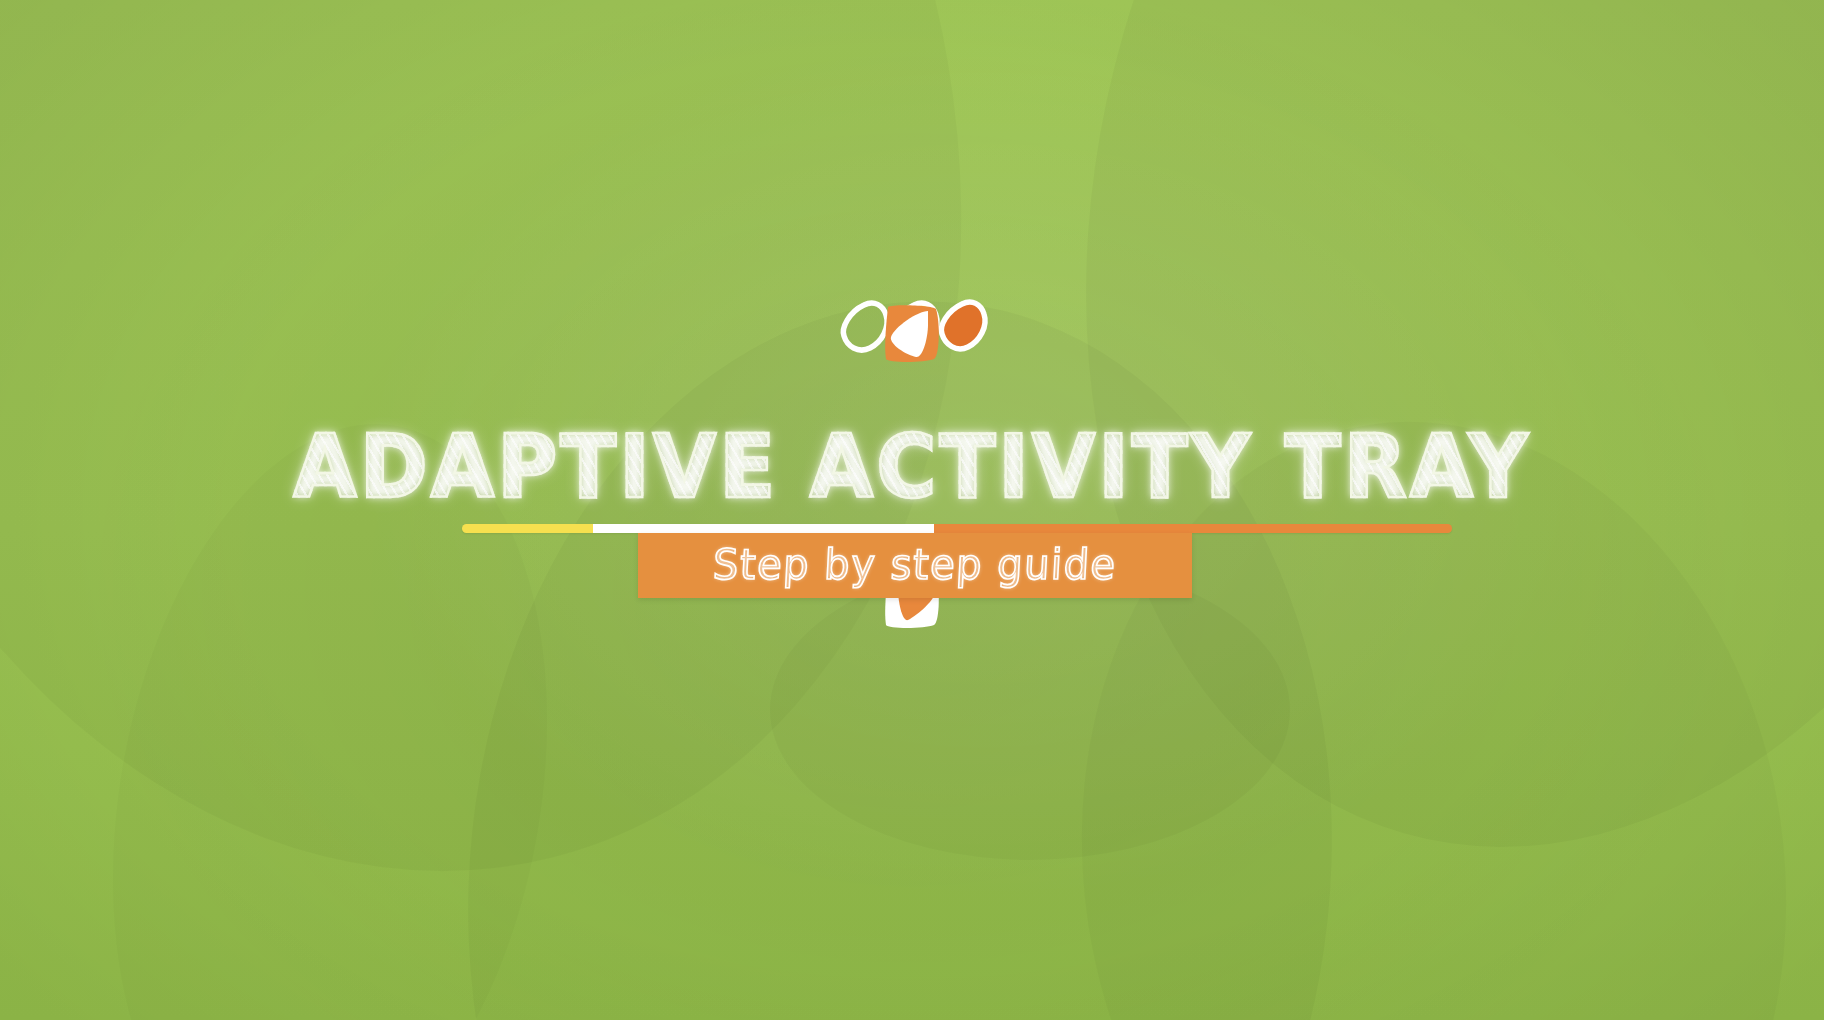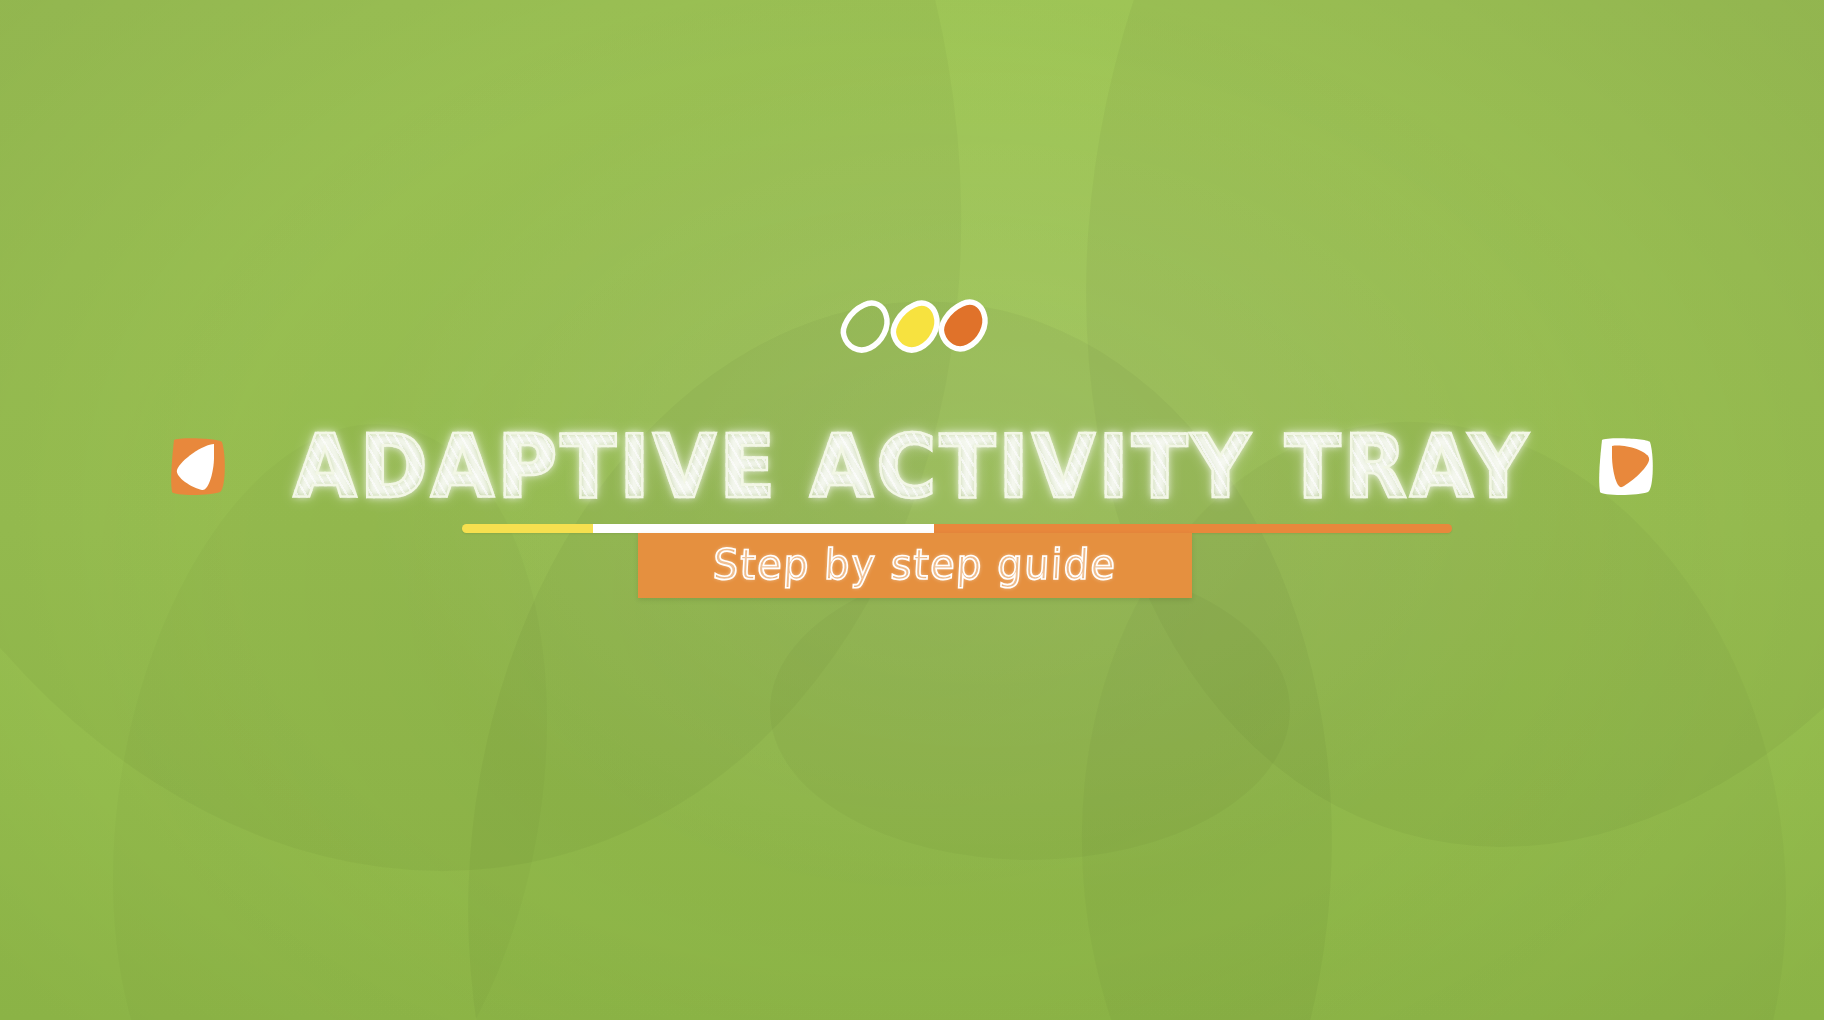--- a/index.html
+++ b/index.html
@@ -96,20 +96,21 @@
   #title-block {
     position: absolute;
     left: 0;
     right: 0;
     top: 408px;
     height: 118px;
     display: flex;
     align-items: center;
     justify-content: center;
     gap: 57px;
+    flex-direction: column;
   }
 
   .deco {
     width: 68px;
     height: 70px;
     flex: 0 0 auto;
   }
 
   #page-title {
     font-family: "DejaVu Sans", sans-serif;

